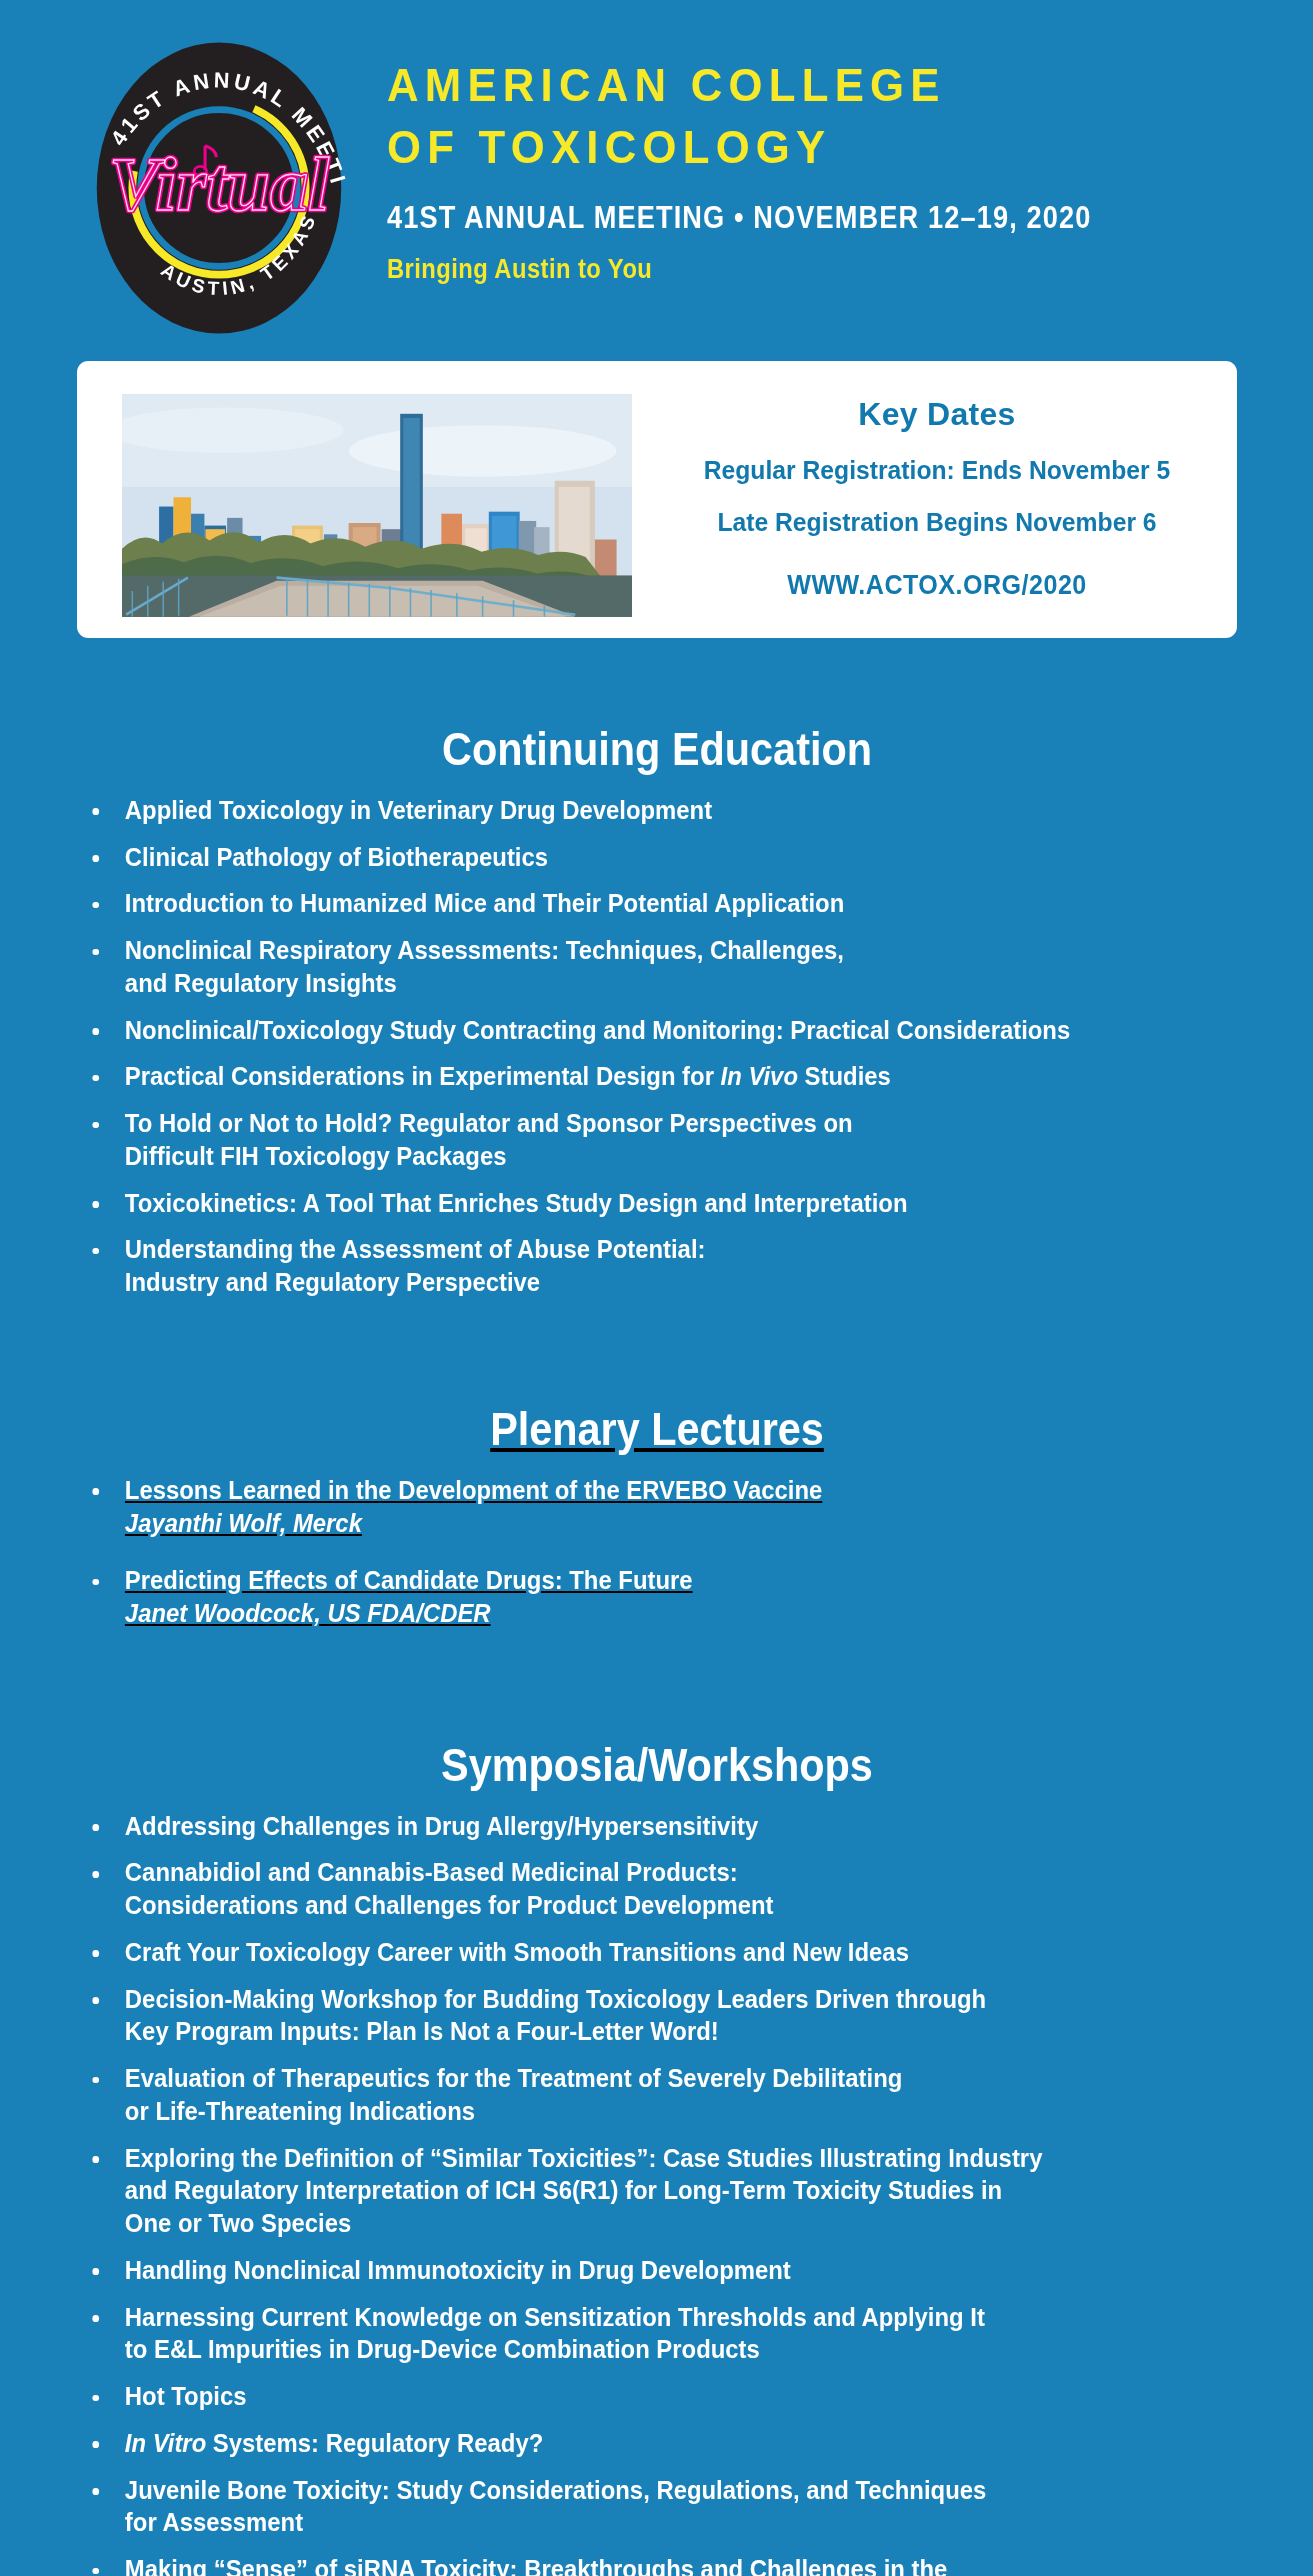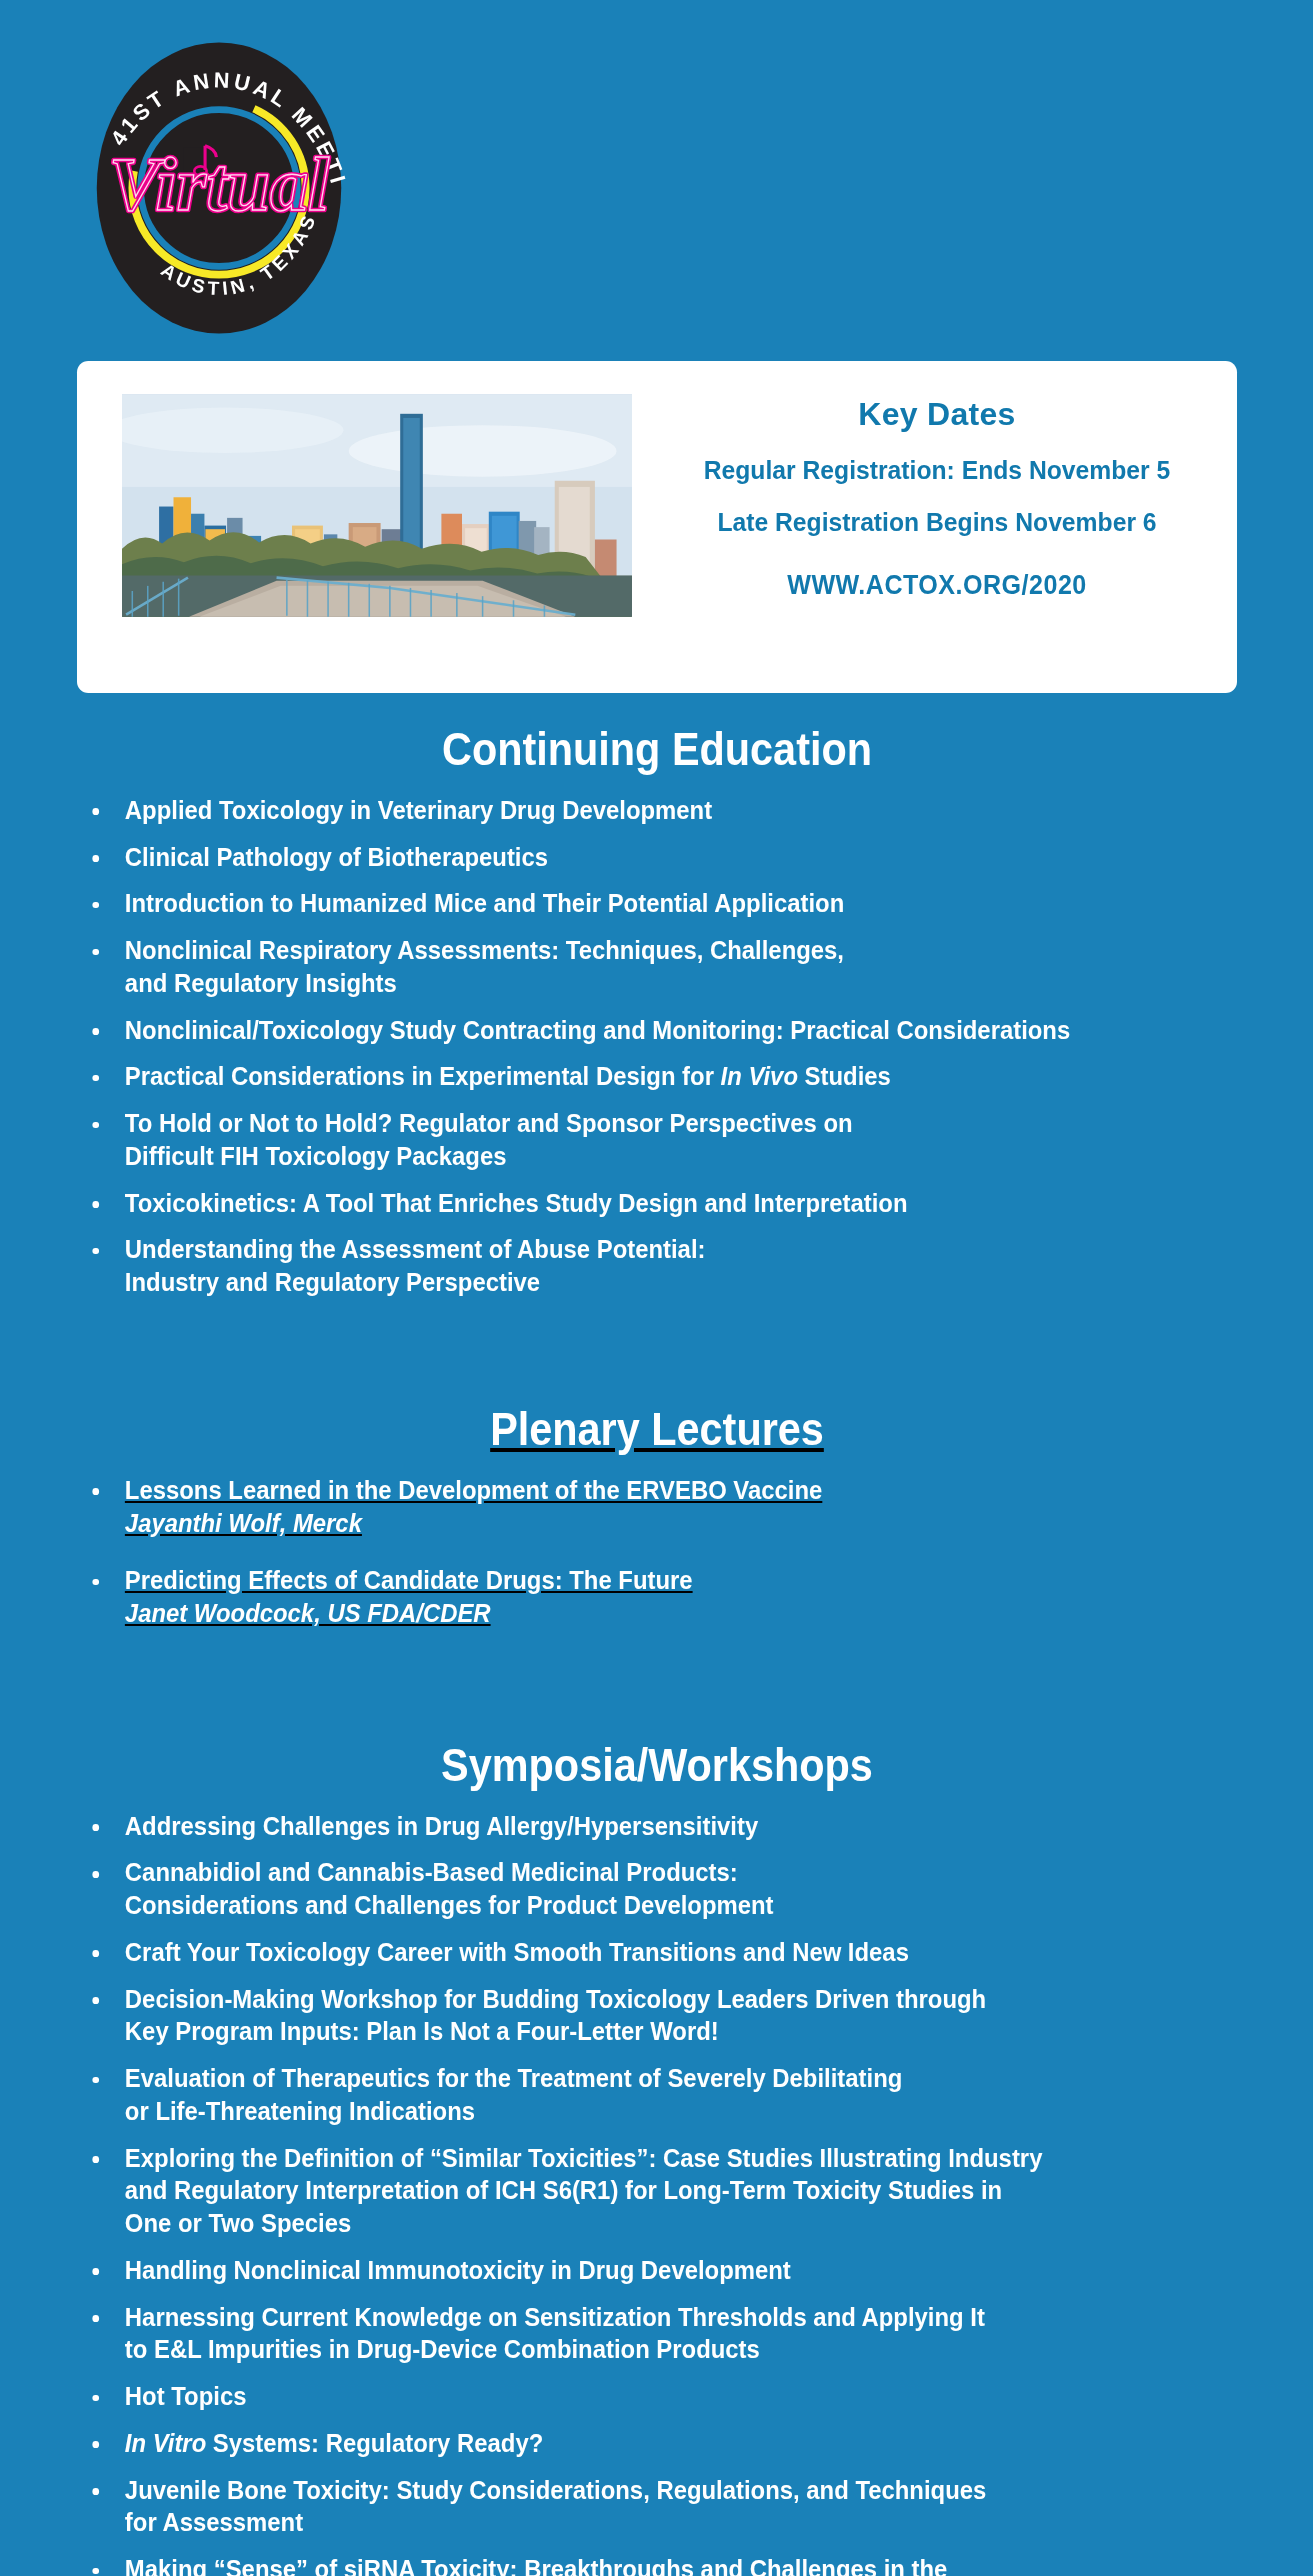--- a/index.html
+++ b/index.html
@@ -70,21 +70,21 @@
     transform:scaleX(0.88);
     transform-origin:left center;
   }
 
   
   .card{
     position:absolute;
     left:77px;
     top:361px;
     width:1160px;
-    height:332px;
+    height:277px;
     background:#ffffff;
     border-radius:11.3px;
     box-sizing:border-box;
     display:flex;
     align-items:flex-start;
   }
   .skyline{
     position:absolute;
     left:45px;
     top:33px;
@@ -210,20 +210,26 @@
           <rect x="216" y="208" width="38" height="46" fill="#231f20"></rect>
           <path d="M 258 205 L 258 252" stroke="#ec008c" stroke-width="6" fill="none"></path>
           <path d="M 258 205 q 20 6 22 22" stroke="#ec008c" stroke-width="6" fill="none"></path>
           <ellipse cx="249" cy="254" rx="12" ry="9" fill="none" stroke="#ec008c" stroke-width="5"></ellipse>
         </g>
         <text x="285" y="330" text-anchor="middle" font-family="'Liberation Serif', serif" font-size="148" font-style="italic" font-weight="bold" fill="none" stroke="#ec008c" stroke-width="9" stroke-linejoin="round">Virtual</text>
         <text x="285" y="330" text-anchor="middle" font-family="'Liberation Serif', serif" font-size="148" font-style="italic" font-weight="bold" fill="none" stroke="#ffd9ef" stroke-width="2.5">Virtual</text>
       </svg>
     </div>
 
+    <div class="header-text">
+      <div class="title-line">AMERICAN COLLEGE</div>
+      <div class="title-line">OF TOXICOLOGY</div>
+      <div class="subtitle">41ST ANNUAL MEETING • NOVEMBER 12–19, 2020</div>
+      <div class="tagline">Bringing Austin to You</div>
+    </div>
   </div>
 
   <div class="card">
 
     <div class="skyline">
       <svg viewBox="0 0 990 432" xmlns="http://www.w3.org/2000/svg">
         <rect width="990" height="432" fill="#d3e2ee"></rect>
         <rect width="990" height="180" fill="#dfeaf3"></rect>
         <ellipse cx="200" cy="70" rx="230" ry="44" fill="#e9f1f7" opacity=".8"></ellipse>
         <ellipse cx="700" cy="110" rx="260" ry="50" fill="#eef4f9" opacity=".85"></ellipse>

